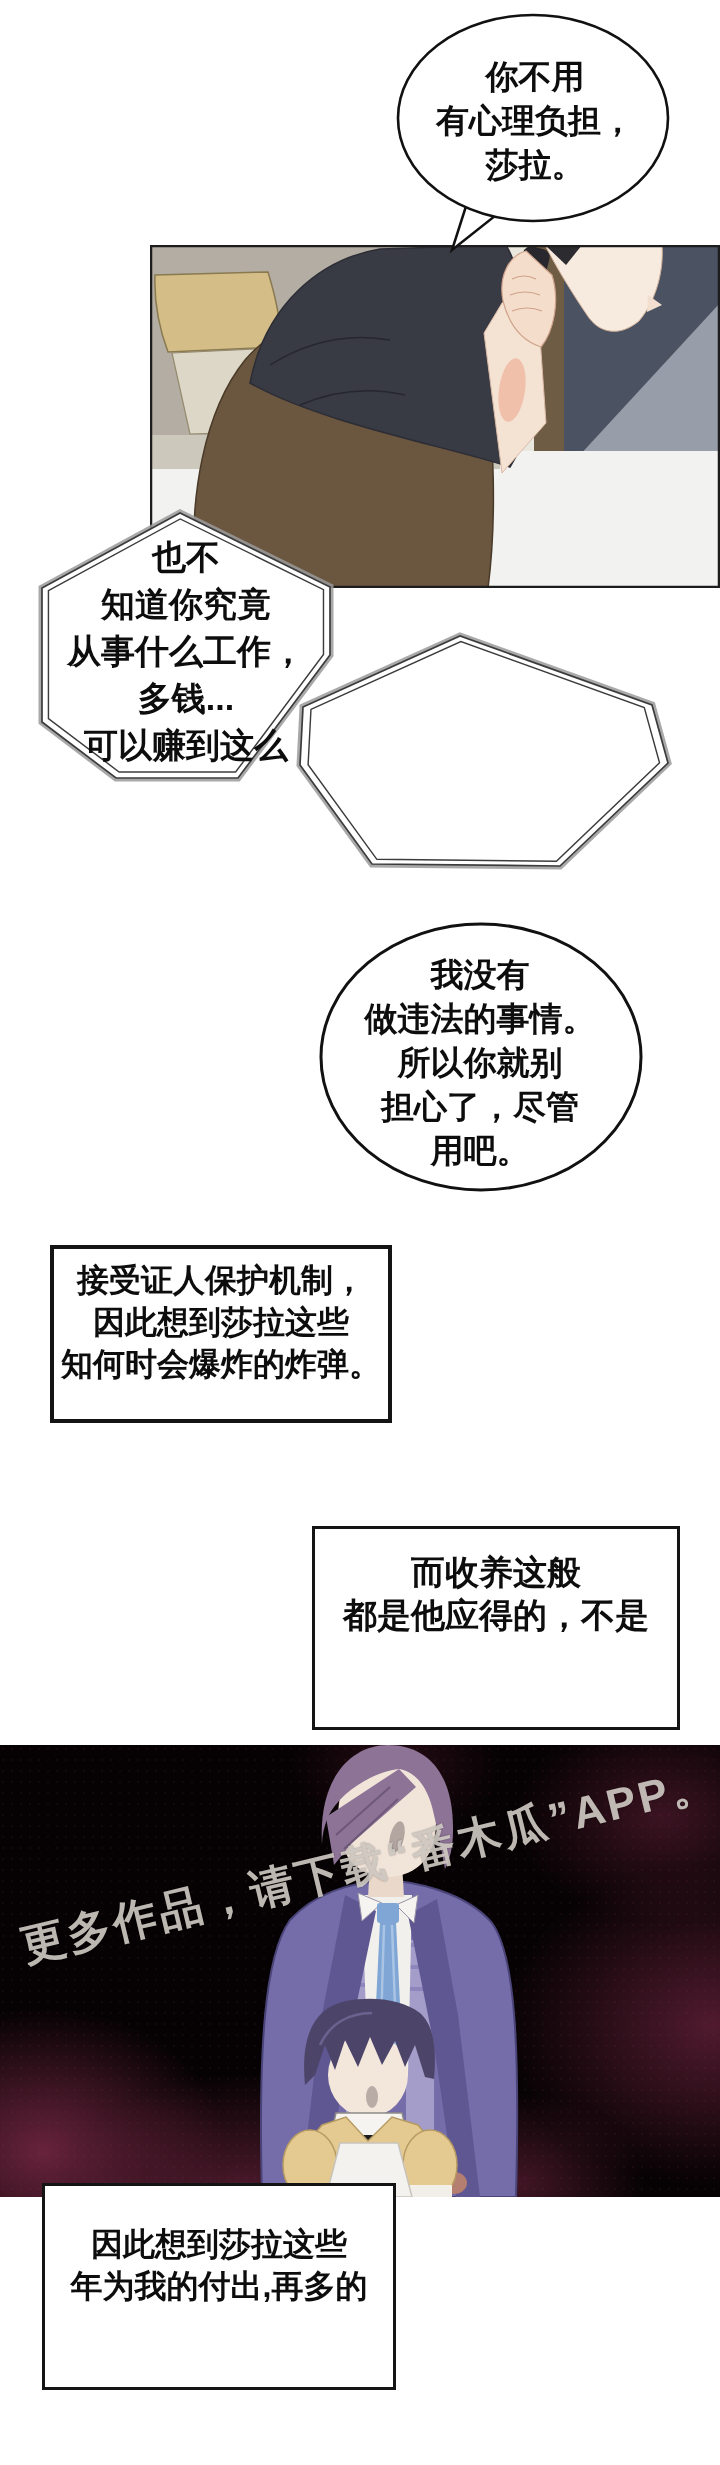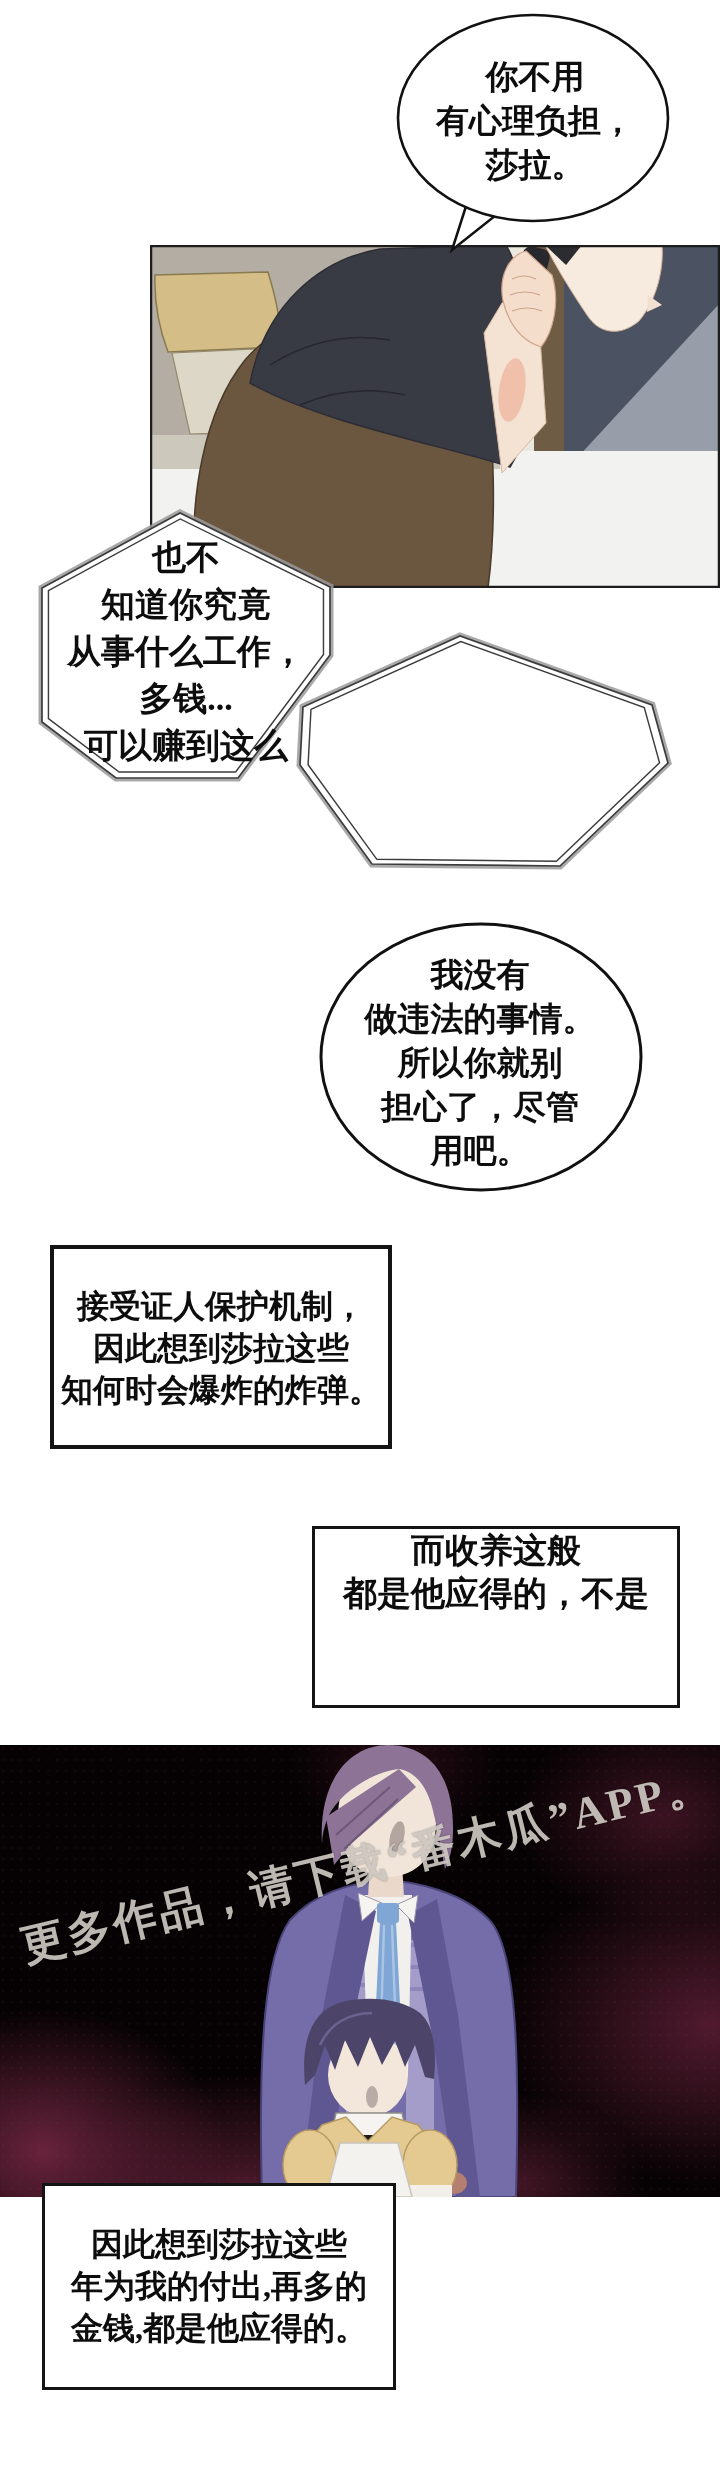--- a/index.html
+++ b/index.html
@@ -1,17 +1,17 @@
 <!DOCTYPE html>
 <html><head>
 <meta charset="utf-8">
 <style>
   html,body{margin:0;padding:0;background:#ffffff;}
   .canvas{position:relative;width:720px;height:2465px;background:#ffffff;overflow:hidden;
-          font-family:Liberation Serif, serif;}
+          font-family:Liberation Sans, sans-serif;}
   .abs{position:absolute;}
   .btext{position:absolute;text-align:center;font-weight:700;color:#0d0d0d;z-index:6;}
   .btext div{white-space:nowrap;}
   .narr{position:absolute;background:#ffffff;border:3px solid #141414;z-index:7;
         text-align:center;font-weight:700;color:#0d0d0d;}
   .narr .inner{width:100%;}
   svg{display:block;}
   
   .darkpanel{position:absolute;left:0;top:1745px;width:720px;height:452px;z-index:3;overflow:hidden;
     background-color:#060203;
@@ -110,30 +110,30 @@
   </svg>
   <div class="btext" style="left:330px;top:953px;width:300px;font-size:33px;line-height:44px;">
     <div>我没有</div>
     <div>做违法的事情。</div>
     <div>所以你就别</div>
     <div>担心了，尽管</div>
     <div>用吧。</div>
   </div>
 
   <div class="narr" style="left:50px;top:1245px;width:334px;height:160px;border-width:4px;
-       font-size:32px;line-height:42px;padding-top:36px;">
+       font-size:32px;line-height:42px;padding-top:10px;">
     <div class="inner">
       <div>接受证人保护机制，</div>
       <div>因此想到莎拉这些</div>
       <div>知何时会爆炸的炸弹。</div>
     </div>
   </div>
 
   <div class="narr" style="left:312px;top:1526px;width:362px;height:176px;border-width:3px;
-       font-size:34px;line-height:43px;">
+       font-size:34px;line-height:43px;padding-top:22px;">
     <div class="inner">
       <div>而收养这般</div>
       <div>都是他应得的，不是</div>
     </div>
   </div>
 
   <div class="darkpanel">
     <div class="speckle"></div>
     <svg width="720" height="452" viewBox="0 0 720 452" style="position:absolute;left:0;top:0;">
 
@@ -177,17 +177,16 @@
     </svg>
 
     <div class="watermark" style="top:173px;left:22px;position:absolute;">更多作品，请下载“番木瓜”APP。</div>
   </div>
 
   <div class="narr" style="left:42px;top:2183px;width:348px;height:164px;border-width:3px;
        font-size:32px;line-height:42px;padding-top:37px;z-index:8;">
     <div class="inner">
       <div>因此想到莎拉这些</div>
       <div>年为我的付出,再多的</div>
-      <div>金钱,都是他应得的。</div>
     </div>
   </div>
 
 </div>
 
 </body></html>

